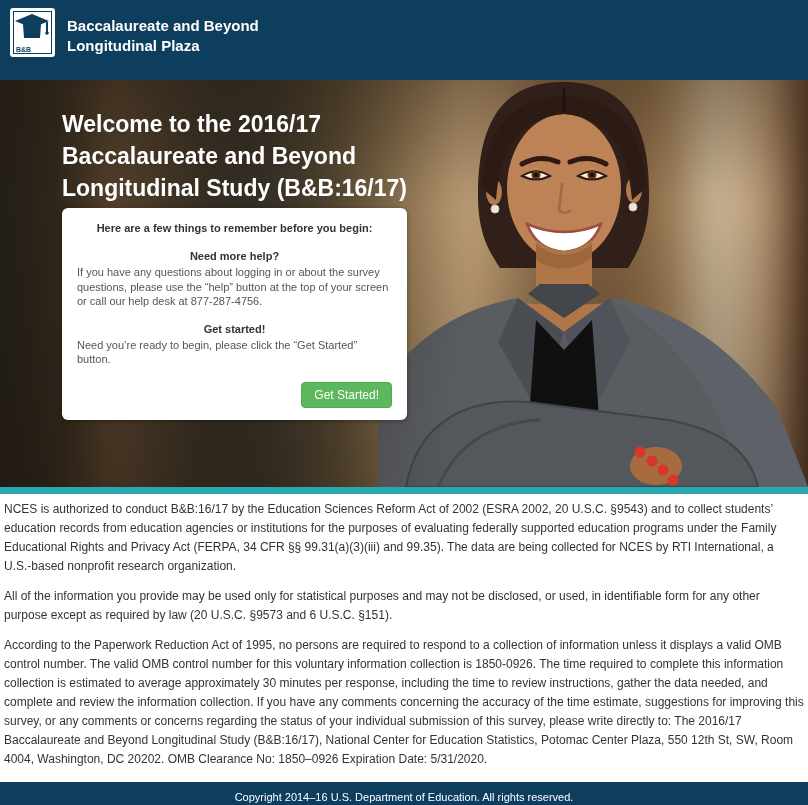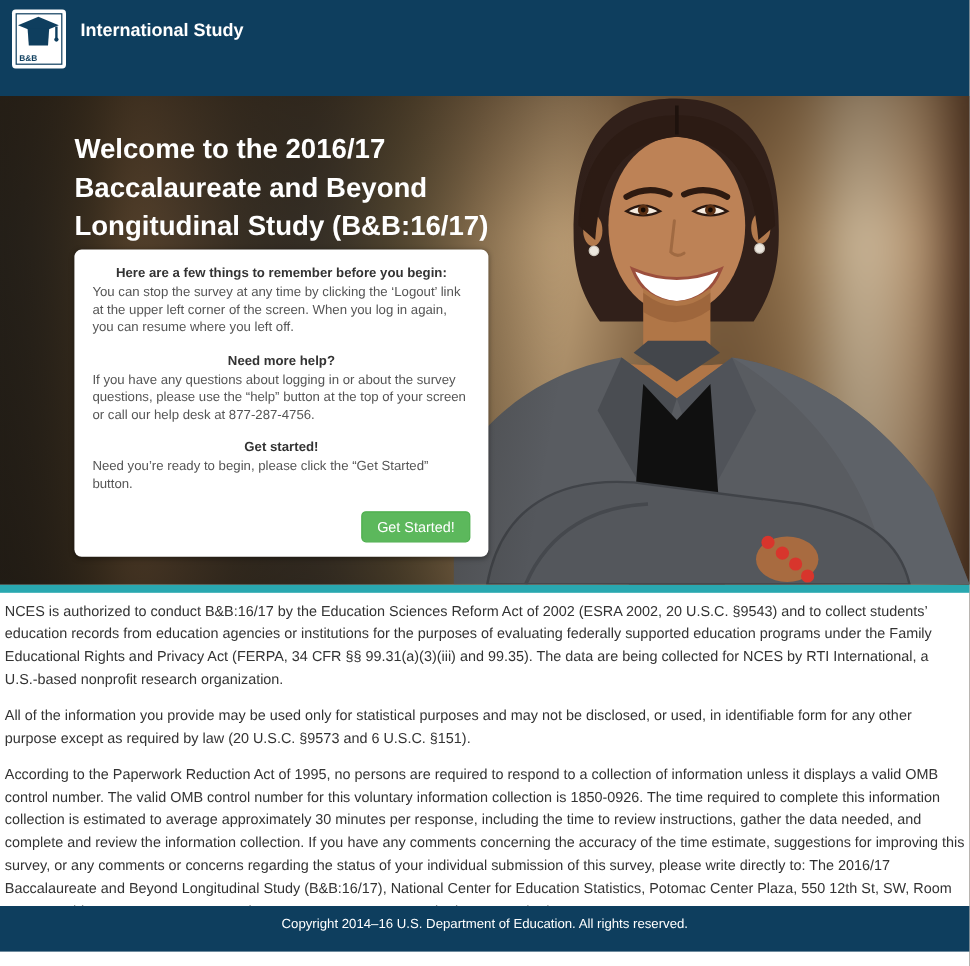--- a/index.html
+++ b/index.html
@@ -60,41 +60,42 @@
     padding:5px 12px; border-radius:4px; cursor:pointer;
   }
   
   .teal-bar { height:7px; background:#29a8b0; }
   
   .main-content { padding:6px 4px 0; height:288px; overflow:hidden; }
   .main-content p { font-size:12px; line-height:19px; color:#333; margin:0 0 11px; }
   .ies-logo-wrap { display:flex; justify-content:center; margin-top:6px; }
   
   .site-footer {
-    position:absolute; left:0; bottom:12px; width:808px; height:38px;
+    position:absolute; left:0; bottom:0; width:808px; height:23px;
     background:#0e3e5e; text-align:center; padding-top:5px;
   }
   .site-footer span { color:#fff; font-size:11px; }
 </style>
 </head>
 <body>
 
 <header class="site-header">
   <div class="logo-box">
     <div class="logo-inner"></div>
     <svg width="39" height="32" viewBox="0 0 39 32">
       <polygon points="19,2 36,9 19,16 2,9" fill="#0e3e5e"></polygon>
       <polygon points="10,12 28,12 27,26 11,26" fill="#0e3e5e"></polygon>
       <line x1="34" y1="10" x2="34" y2="20" stroke="#0e3e5e" stroke-width="2"></line>
       <circle cx="34" cy="21" r="1.8" fill="#0e3e5e"></circle>
     </svg>
     <span class="logo-acronym">B&amp;B</span>
   </div>
   <div class="header-title">
-    <div>International Study</div>
+    <div>Baccalaureate and Beyond</div>
+    <div>Longitudinal Plaza</div>
   </div>
 </header>
 
 <section class="hero">
   <div class="hero-bg"></div>
 
   <svg class="hero-figure" viewBox="0 0 430 407">
 
     <path d="M100,115 C100,28 135,2 185,2 C237,2 272,30 271,115 C271,152 260,172 250,188 L122,188 C110,170 100,152 100,115 Z" fill="#31201a"></path>
 
@@ -147,21 +148,20 @@
   </svg>
 
   <div class="hero-shade"></div>
 
   <div class="hero-content">
     <h1 class="hero-title">Welcome to the 2016/17 Baccalaureate and Beyond Longitudinal Study (B&amp;B:16/17)</h1>
 
     <div class="hero-card">
       <div class="card-section">
         <div class="card-heading">Here are a few things to remember before you begin:</div>
-        <div class="card-body">You can stop the survey at any time by clicking the ‘Logout’ link at the upper left corner of the screen. When you log in again, you can resume where you left off.</div>
       </div>
       <div class="card-section">
         <div class="card-heading">Need more help?</div>
         <div class="card-body">If you have any questions about logging in or about the survey questions, please use the “help” button at the top of your screen or call our help desk at 877-287-4756.</div>
       </div>
       <div class="card-section">
         <div class="card-heading">Get started!</div>
         <div class="card-body">Need you’re ready to begin, please click the “Get Started” button.</div>
       </div>
       <button class="get-started-btn">Get Started!</button>

